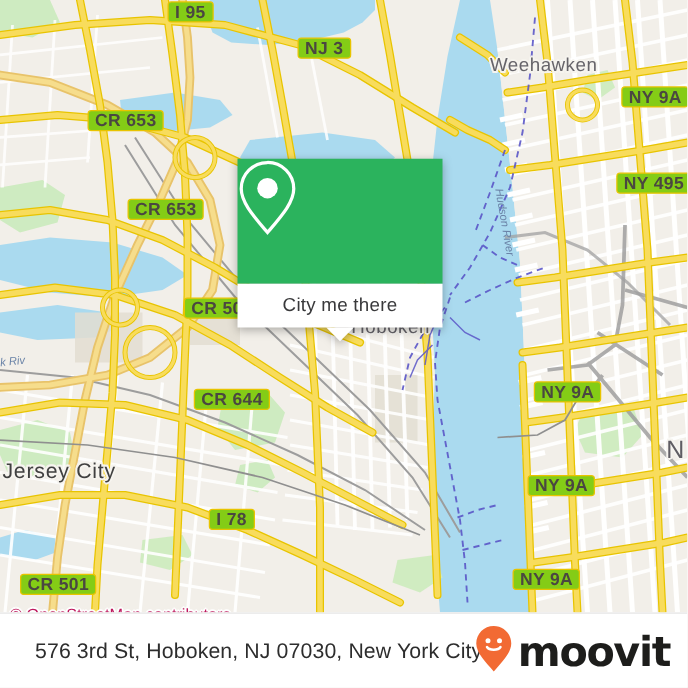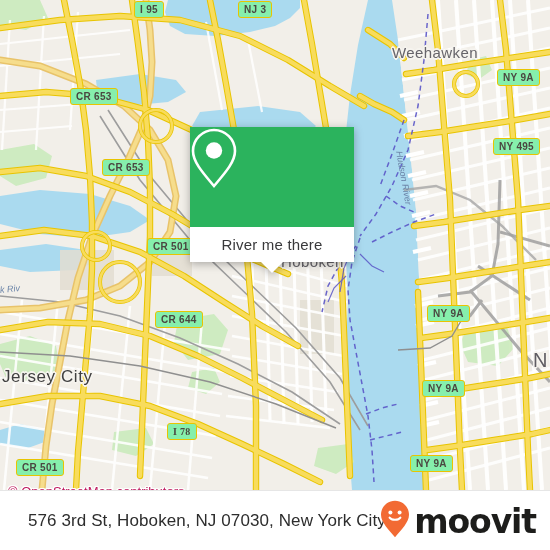--- a/index.html
+++ b/index.html
@@ -33,25 +33,25 @@
   .maplabel.town{font-size:15px;letter-spacing:.4px;}
   .maplabel.water{
     font-size:9px;color:#6b84a8;font-style:italic;
     text-shadow:none;
   }
   .maplabel.big{font-size:20px;color:#5f5d63;}
 
   
   .shield{
     position:absolute;
-    background:#86efac;
+    background:#84cc16;
     border:1.4px solid #e8c400;
     border-radius:3px;
     color:#4a4741;
-    font-size:10px;
+    font-size:14px;
     font-weight:bold;
     letter-spacing:.3px;
     padding:1.5px 5px 2px 5px;
     line-height:11px;
     white-space:nowrap;
     font-family:"Liberation Sans","DejaVu Sans",sans-serif;
     box-sizing:border-box;
   }
 
   
@@ -399,47 +399,47 @@
 
     <div class="maplabel town" style="left:352px;top:44px;margin-left:40px;">Weehawken</div>
     <div class="maplabel town" style="left:281px;top:253px;">Hoboken</div>
     <div class="maplabel city" style="left:2px;top:367px;">Jersey City</div>
     <div class="maplabel big" style="left:533px;top:349px;">N</div>
 
     <div class="maplabel water" style="left:0px;top:284px;transform:rotate(-6deg);">k Riv</div>
     <div class="maplabel water" style="left:404px;top:150px;transform:rotate(80deg);transform-origin:left top;">Hudson River</div>
 
     <div class="shield" style="left:134px;top:1px;">I 95</div>
-    <div class="shield" style="left:238px;top:1px;">NJ 3</div>
+    <div class="shield" style="left:238px;top:30px;">NJ 3</div>
     <div class="shield" style="left:497px;top:69px;">NY 9A</div>
     <div class="shield" style="left:70px;top:88px;">CR 653</div>
     <div class="shield" style="left:493px;top:138px;">NY 495</div>
     <div class="shield" style="left:102px;top:159px;">CR 653</div>
     <div class="shield" style="left:147px;top:238px;">CR 501</div>
     <div class="shield" style="left:427px;top:305px;">NY 9A</div>
     <div class="shield" style="left:155px;top:311px;">CR 644</div>
     <div class="shield" style="left:422px;top:380px;">NY 9A</div>
-    <div class="shield" style="left:167px;top:423px;font-family:Liberation Serif, serif;">I 78</div>
+    <div class="shield" style="left:167px;top:407px;">I 78</div>
     <div class="shield" style="left:410px;top:455px;">NY 9A</div>
     <div class="shield" style="left:16px;top:459px;">CR 501</div>
 
     <div class="attrib">© OpenStreetMap contributors</div>
 
     <div class="popup">
       <div class="popup-top">
         <span>
           <svg width="48" height="62" viewBox="0 0 48 62" aria-hidden="true">
             <path d="M24 3 C12.4 3 3 12.4 3 24 C3 35 13 46 24 59 C35 46 45 35 45 24
                      C45 12.4 35.6 3 24 3 Z" fill="none" stroke="#ffffff" stroke-width="2.6"></path>
             <circle cx="24" cy="23.5" r="8.2" fill="#ffffff"></circle>
           </svg>
         </span>
       </div>
       <div class="popup-bottom">
-        <span class="popup-label">River me there</span>
+        <span class="popup-label">City me there</span>
         <span class="popup-tail"></span>
       </div>
     </div>
 
   </div>
 
   <div class="footer">
     <div class="footer-address">576 3rd St, Hoboken, NJ 07030, New York City</div>
     <div class="brand">
       <span>

